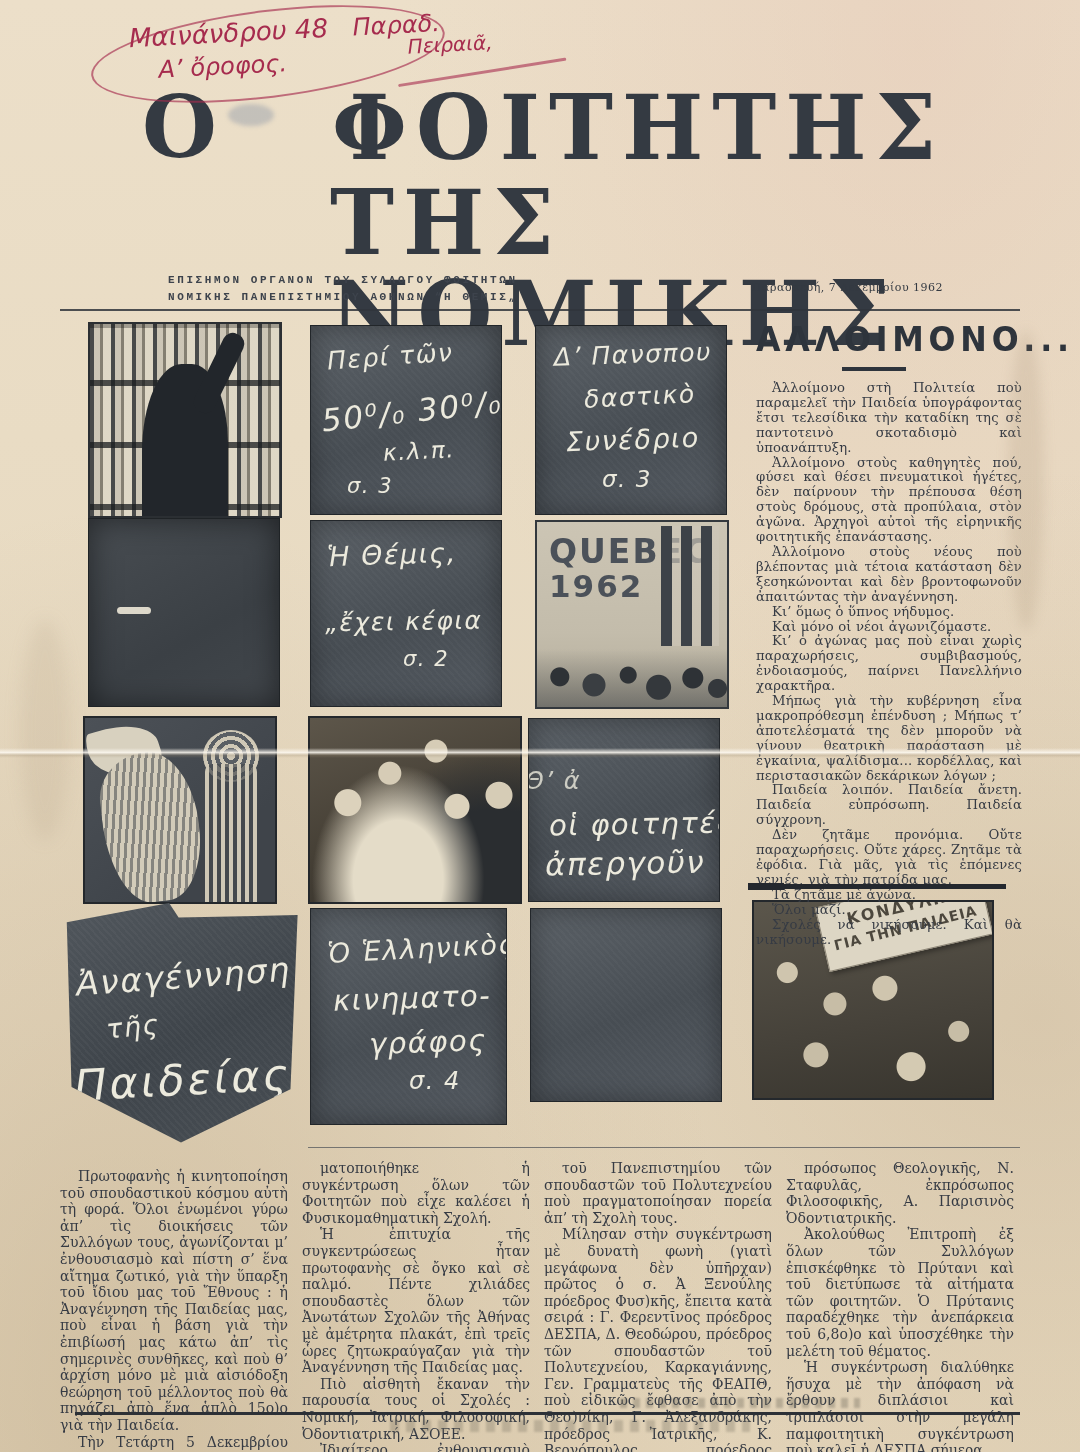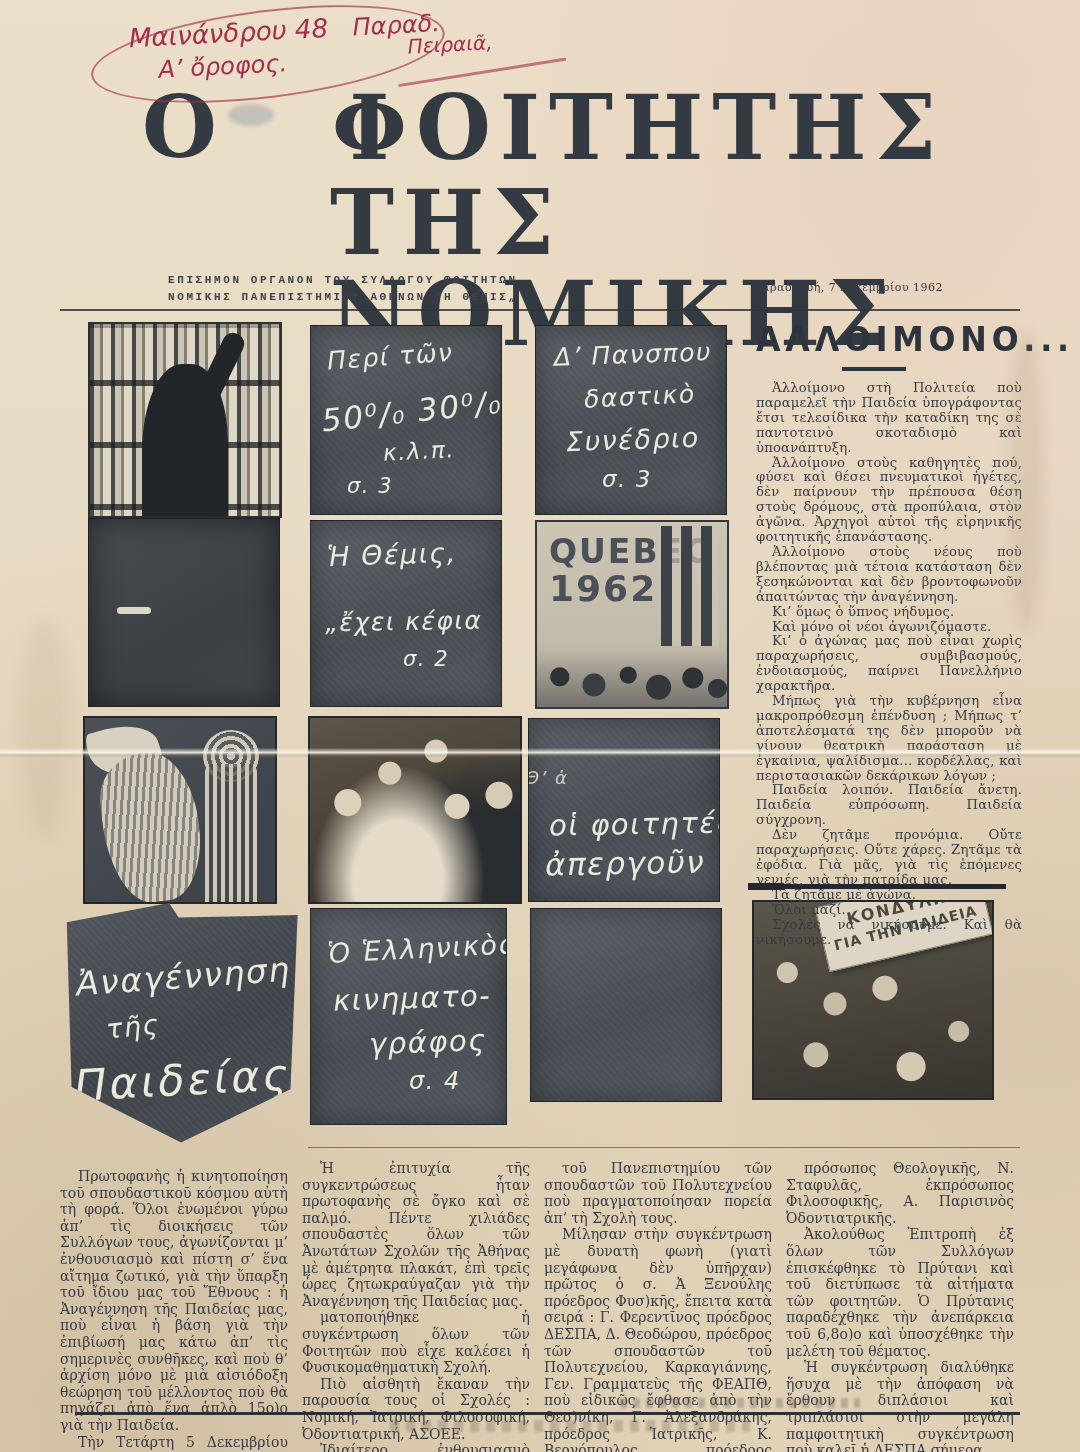--- a/index.html
+++ b/index.html
@@ -74,21 +74,21 @@
   .dark-scratch{position:absolute;left:28px;top:88px;width:34px;height:7px;background:#ddd8ca;border-radius:4px;filter:blur(.4px);}
   .tile-themis{left:310px;top:520px;width:190px;height:185px;}
   .tile-themis .l1{left:16px;top:18px;font-size:27px;transform:rotate(-2deg);}
   .tile-themis .l2{left:14px;top:86px;font-size:25px;transform:rotate(-1deg);}
   .tile-themis .l3{left:92px;top:126px;font-size:21px;}
   .photo-quebec{position:absolute;left:535px;top:520px;width:190px;height:185px;border:2px solid #33383d;
     background:linear-gradient(180deg,#ccc5b4 0%,#c3bcab 60%,#b3ac9a 100%);overflow:hidden;}
   .qc-l1{position:absolute;left:12px;top:10px;font-family:"DejaVu Sans",sans-serif;font-weight:bold;
     font-size:33px;color:#4b5159;letter-spacing:2px;}
   .qc-l2{position:absolute;left:12px;top:46px;font-family:"DejaVu Sans",sans-serif;font-weight:bold;
-    font-size:36px;color:#4b5159;letter-spacing:2px;}
+    font-size:31px;color:#4b5159;letter-spacing:2px;}
   .qc-flags{position:absolute;right:8px;top:4px;width:58px;height:120px;
     background:repeating-linear-gradient(90deg,#3d4248 0 11px,rgba(205,198,184,.65) 11px 20px);}
   .qc-crowd{position:absolute;left:0;bottom:0;width:100%;height:58px;
     background:
       radial-gradient(circle at 12% 48%,#2e3236 0 9px,transparent 10px),
       radial-gradient(circle at 30% 62%,#3a3e42 0 11px,transparent 12px),
       radial-gradient(circle at 48% 45%,#2e3236 0 8px,transparent 9px),
       radial-gradient(circle at 64% 66%,#34383c 0 12px,transparent 13px),
       radial-gradient(circle at 82% 50%,#2e3236 0 10px,transparent 11px),
       radial-gradient(circle at 95% 68%,#34383c 0 9px,transparent 10px),
@@ -109,21 +109,21 @@
     background:
       radial-gradient(circle at 18% 46%,#dcd2bc 0 13px,rgba(0,0,0,0) 14px),
       radial-gradient(circle at 38% 30%,#d6ccb6 0 11px,rgba(0,0,0,0) 12px),
       radial-gradient(circle at 60% 18%,#d6ccb6 0 11px,rgba(0,0,0,0) 12px),
       radial-gradient(circle at 70% 48%,#dcd2bc 0 12px,rgba(0,0,0,0) 13px),
       radial-gradient(circle at 90% 42%,#d6ccb6 0 13px,rgba(0,0,0,0) 14px),
       radial-gradient(ellipse at 42% 88%,#e4dcc8 0 26%,rgba(0,0,0,0) 50%),
       radial-gradient(ellipse at 88% 86%,#2a2d30 0 30%,rgba(0,0,0,0) 55%),
       linear-gradient(160deg,#5d564a 0%,#453f35 55%,#332f29 100%);}
   .tile-apergoun{left:528px;top:718px;width:190px;height:182px;}
-  .tile-apergoun .l0{left:-4px;top:48px;font-size:18px;opacity:.8;text-align:right;}
+  .tile-apergoun .l0{left:-4px;top:48px;font-size:24px;opacity:.8;text-align:right;}
   .tile-apergoun .l1{left:20px;top:88px;font-size:29px;transform:rotate(-1deg);}
   .tile-apergoun .l2{left:16px;top:126px;font-size:31px;transform:rotate(-1deg);}
   
   .banner-book{position:absolute;left:62px;top:903px;width:238px;height:242px;
     background:
       repeating-linear-gradient(48deg,rgba(255,255,255,.03) 0 2px,transparent 2px 5px),
       linear-gradient(155deg,#51575d 0%,#3e444a 55%,#484e54 100%);
     clip-path:polygon(2% 8%,45% 0%,49% 6%,99% 5%,96% 77%,50% 99%,4% 76%);}
   .banner-book .l1{left:14px;top:54px;font-size:33px;transform:rotate(-4deg);}
   .banner-book .l2{left:44px;top:108px;font-size:27px;transform:rotate(-6deg);}
@@ -277,22 +277,22 @@
     <p>Σχολές νὰ νικήσουμε. Καὶ θὰ νικήσουμε.</p>
   </aside>
   <div class="thick-bar"></div>
 
   <div class="mid-rule"></div>
   <div class="bcol bcol-1">
     <p>Πρωτοφανὴς ἡ κινητοποίηση τοῦ σπουδαστικοῦ κόσμου αὐτὴ τὴ φορά. Ὅλοι ἑνωμένοι γύρω ἀπ’ τὶς διοικήσεις τῶν Συλλόγων τους, ἀγωνίζονται μ’ ἐνθουσιασμὸ καὶ πίστη σ’ ἕνα αἴτημα ζωτικό, γιὰ τὴν ὕπαρξη τοῦ ἴδιου μας τοῦ Ἔθνους : ἡ Ἀναγέννηση τῆς Παιδείας μας, ποὺ εἶναι ἡ βάση γιὰ τὴν ἐπιβίωσή μας κάτω ἀπ’ τὶς σημερινὲς συνθῆκες, καὶ ποὺ θ’ ἀρχίση μόνο μὲ μιὰ αἰσιόδοξη θεώρηση τοῦ μέλλοντος ποὺ θὰ πηγάζει ἀπὸ ἕνα ἁπλὸ 15ο)ο γιὰ τὴν Παιδεία.</p>
     <p>Τὴν Τετάρτη 5 Δεκεμβρίου πραγ-</p>
   </div>
   <div class="bcol bcol-2">
+    <p>ματοποιήθηκε ἡ συγκέντρωση ὅλων τῶν Φοιτητῶν ποὺ εἶχε καλέσει ἡ Φυσικομαθηματικὴ Σχολή.</p>
     <p>Ἡ ἐπιτυχία τῆς συγκεντρώσεως ἦταν πρωτοφανὴς σὲ ὄγκο καὶ σὲ παλμό. Πέντε χιλιάδες σπουδαστὲς ὅλων τῶν Ἀνωτάτων Σχολῶν τῆς Ἀθήνας μὲ ἀμέτρητα πλακάτ, ἐπὶ τρεῖς ὧρες ζητωκραύγαζαν γιὰ τὴν Ἀναγέννηση τῆς Παιδείας μας.</p>
-    <p>ματοποιήθηκε ἡ συγκέντρωση ὅλων τῶν Φοιτητῶν ποὺ εἶχε καλέσει ἡ Φυσικομαθηματικὴ Σχολή.</p>
     <p>Πιὸ αἰσθητὴ ἔκαναν τὴν παρουσία τους οἱ Σχολές : Νομική, Ἰατρική, Φιλοσοφική, Ὀδοντιατρική, ΑΣΟΕΕ.</p>
     <p>Ἰδιαίτερο ἐνθουσιασμὸ προκάλεσε ἡ ὁμαδικὴ ἄφιξη, στὰ Προπύλαια</p>
   </div>
   <div class="bcol bcol-3">
     <p>τοῦ Πανεπιστημίου τῶν σπουδαστῶν τοῦ Πολυτεχνείου ποὺ πραγματοποίησαν πορεία ἀπ’ τὴ Σχολὴ τους.</p>
     <p>Μίλησαν στὴν συγκέντρωση μὲ δυνατὴ φωνὴ (γιατὶ μεγάφωνα δὲν ὑπῆρχαν) πρῶτος ὁ σ. Ἀ Ξενούλης πρόεδρος Φυσ)κῆς, ἔπειτα κατὰ σειρά : Γ. Φερεντῖνος πρόεδρος ΔΕΣΠΑ, Δ. Θεοδώρου, πρόεδρος τῶν σπουδαστῶν τοῦ Πολυτεχνείου, Καρκαγιάννης, Γεν. Γραμματεὺς τῆς ΦΕΑΠΘ, ποὺ εἰδικῶς ἔφθασε ἀπὸ τὴν Θεσ)νίκη, Γ. Ἀλεξανδράκης, πρόεδρος Ἰατρικῆς, Κ. Βεργόπουλος, πρόεδρος Νομικῆς, Παρασκευᾶς, ἐκ-</p>
   </div>
   <div class="bcol bcol-4">
     <p>πρόσωπος Θεολογικῆς, Ν. Σταφυλᾶς, ἐκπρόσωπος Φιλοσοφικῆς, Α. Παρισινὸς Ὀδοντιατρικῆς.</p>
     <p>Ἀκολούθως Ἐπιτροπὴ ἐξ ὅλων τῶν Συλλόγων ἐπισκέφθηκε τὸ Πρύτανι καὶ τοῦ διετύπωσε τὰ αἰτήματα τῶν φοιτητῶν. Ὁ Πρύτανις παραδέχθηκε τὴν ἀνεπάρκεια τοῦ 6,8ο)ο καὶ ὑποσχέθηκε τὴν μελέτη τοῦ θέματος.</p>

